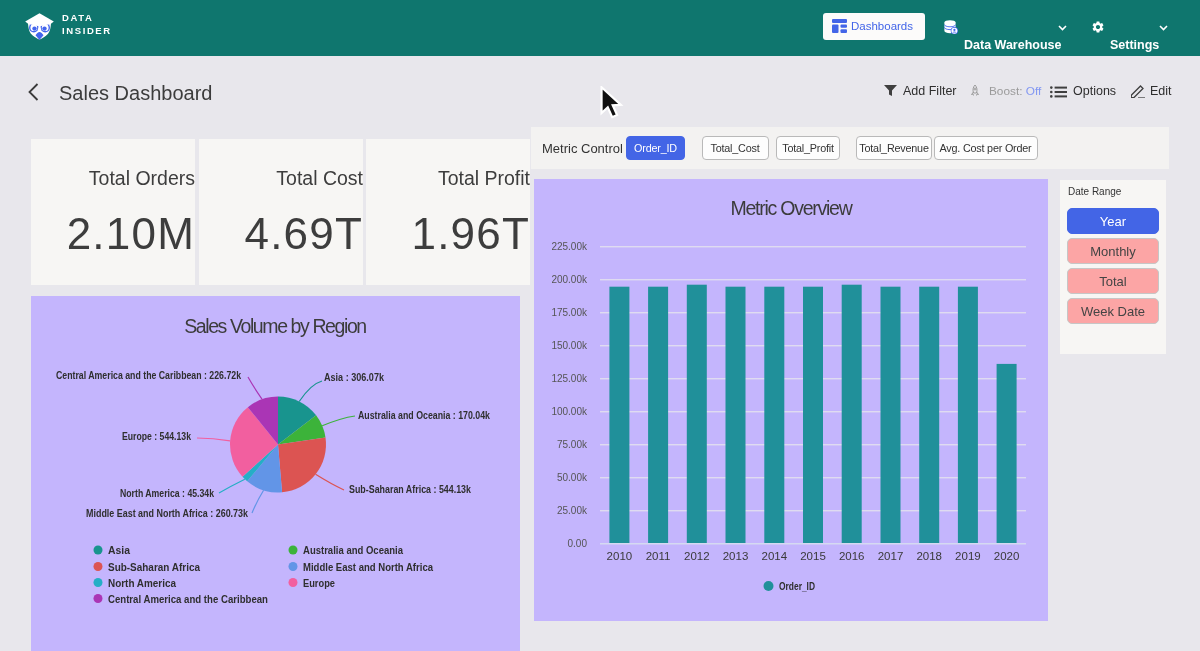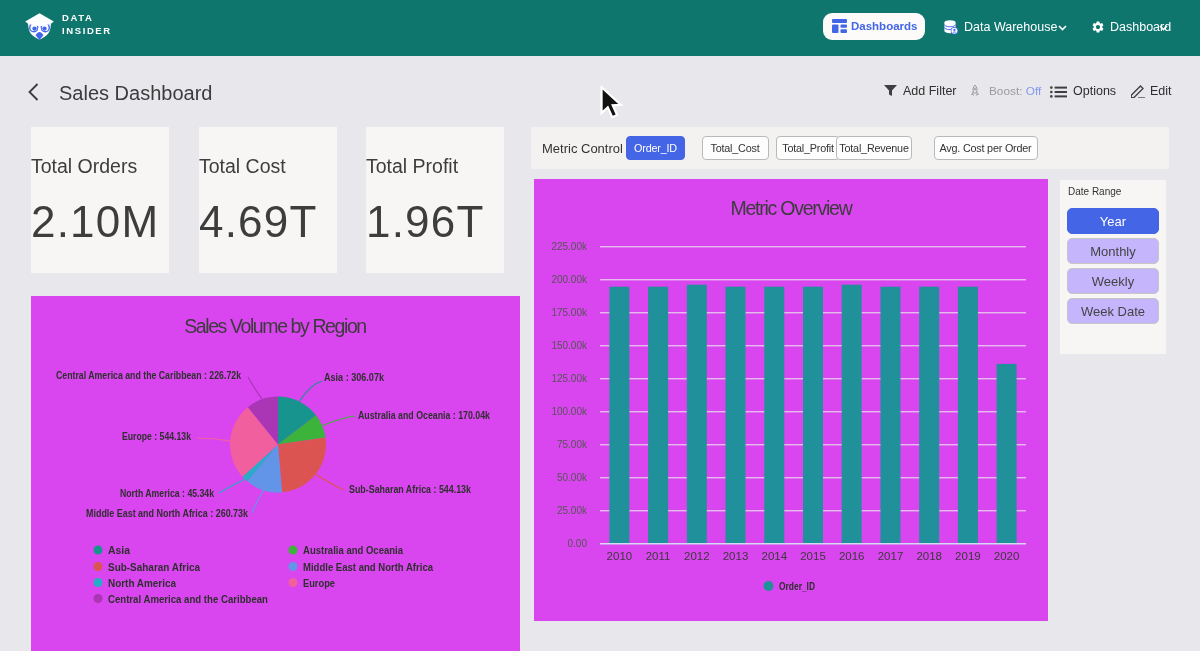--- a/index.html
+++ b/index.html
@@ -1,47 +1,47 @@
 <!DOCTYPE html>
 <html><head>
 <meta charset="utf-8">
 <style>
 * { margin:0; padding:0; box-sizing:border-box; }
 html,body { width:1200px; height:651px; overflow:hidden; }
 body { font-family:"Liberation Sans", sans-serif; background:#e8e7ec; position:relative; }
 .abs { position:absolute; }
-.card { position:absolute; background:#d946ef; }
+.card { position:absolute; background:#c4b5fd; }
 
 #hdr { position:absolute; left:0; top:0; width:1200px; height:56px; background:#0f766e; }
 #brand { position:absolute; left:62px; top:12px; color:#fff; font-size:9.5px; font-weight:bold; letter-spacing:1.6px; line-height:12.5px; }
-#dashbtn { position:absolute; left:823px; top:13px; width:102px; height:27px; background:#fcfbfa; border-radius:9px; color:#4365e8; font-size:11.5px; font-weight:bold; line-height:27px; }
+#dashbtn { position:absolute; left:823px; top:13px; width:102px; height:27px; background:#fcfbfa; border-radius:3px; color:#4365e8; font-size:11.5px; font-weight:normal; line-height:27px; }
 #dashbtn svg { position:absolute; left:9px; top:6px; }
 #dashbtn span { position:absolute; left:28px; }
 .navitem { position:absolute; top:0; height:56px; color:#fff; font-size:12.5px; white-space:nowrap; }
-.navitem span { position:absolute; top:20px; }
+.navitem span { position:absolute; top:38px;font-weight:bold; }
 .navitem svg.ch { position:absolute; top:25px; }
 .navitem svg.ic { position:absolute; top:20px; }
 
 #subhdr { position:absolute; left:0; top:56px; width:1200px; height:70px;padding-left:26px; }
 #back { position:absolute; left:28px; top:27px; }
 #title { position:absolute; left:59px; top:26px; font-size:20px; color:#3c3c3c; }
 .act { position:absolute; top:28px; white-space:nowrap; font-size:12.5px; font-weight:500; color:#2e2e2e; }
 
-.kpi { position:absolute; top:127px; width:138px; height:146px; background:#f7f6f4; text-align:left; }
+.kpi { position:absolute; top:139px; width:164px; height:146px; background:#f7f6f4; text-align:right; }
 .kpi .t { margin-top:28px; font-size:19.5px; color:#3d3d3d; }
 .kpi .v { margin-top:19px; font-size:44px; color:#3d3d3d; letter-spacing:1.2px; }
 
 #metricbar { position:absolute; left:531px; top:127px; width:638px; height:42px; background:#f3f2f1; }
 #metricbar .lab { position:absolute; left:11px; top:14px; font-size:13px; color:#333; }
 .mbtn { position:absolute; top:9px; height:24px; border-radius:4px; font-size:10.8px; letter-spacing:-0.2px; line-height:23px; text-align:center; background:#fdfdfd; border:1px solid #b9b9b9; color:#333; white-space:nowrap; }
 .mbtn.sel { background:#4365e6; border:1px solid #4365e6; color:#fff; }
 
 #datecard { position:absolute; left:1060px; top:180px; width:106px; height:174px; background:#f7f6f4; }
 #datecard .lab { position:absolute; left:8px; top:5.5px; font-size:10px; color:#333; }
-.dbtn { position:absolute; left:7px; width:92px; height:26px; border-radius:5px; font-size:13px; line-height:25px; text-align:center; background:#c4b5fd; border:1px solid #c6c6c6; color:#444; }
+.dbtn { position:absolute; left:7px; width:92px; height:26px; border-radius:5px; font-size:13px; line-height:25px; text-align:center; background:#fca5a5; border:1px solid #c6c6c6; color:#444; }
 .dbtn.sel { background:#4365e6; border:1px solid #4365e6; color:#fff; }
 </style>
 </head>
 <body>
 
 <div id="hdr">
   <svg class="abs" style="left:25px;top:12px" width="29" height="28" viewBox="0 0 29 28">
     <path d="M14.5,1.2 L28.8,9.4 L26.3,11.4 L2.7,11.4 L0.2,9.4 Z" fill="#fff"></path>
     <path d="M3,9.5 C3,16 4.2,20.8 8,23.8 C10.5,25.7 12.5,26.8 14.5,27.6 C16.5,26.8 18.5,25.7 21,23.8 C24.8,20.8 26,16 26,9.5 Z" fill="#fff"></path>
     <circle cx="8.8" cy="15.7" r="4.8" fill="#4365ed"></circle>
@@ -80,21 +80,21 @@
     </svg>
     <span style="left:20px">Data Warehouse</span>
     <svg class="ch" style="left:114px" width="9" height="6" viewBox="0 0 9 6">
         <path d="M1,1 L4.5,4.5 L8,1" stroke="#fff" stroke-width="1.6" fill="none"></path>
       </svg>
   </div>
   <div class="navitem" style="left:1091px">
     <svg class="ic" style="left:0" width="14" height="14" viewBox="0 0 24 24">
         <path fill="#fff" d="M19.14,12.94c0.04-0.3,0.06-0.61,0.06-0.94c0-0.32-0.02-0.64-0.07-0.94l2.03-1.58c0.18-0.14,0.23-0.41,0.12-0.61 l-1.92-3.32c-0.12-0.22-0.37-0.29-0.59-0.22l-2.39,0.96c-0.5-0.38-1.03-0.7-1.62-0.94L14.4,2.81c-0.04-0.24-0.24-0.41-0.48-0.41 h-3.84c-0.24,0-0.43,0.17-0.47,0.41L9.25,5.35C8.66,5.59,8.12,5.92,7.63,6.29L5.24,5.33c-0.22-0.08-0.47,0-0.59,0.22L2.74,8.87 C2.62,9.08,2.66,9.34,2.86,9.48l2.03,1.58C4.84,11.36,4.8,11.69,4.8,12s0.02,0.64,0.07,0.94l-2.03,1.58 c-0.18,0.14-0.23,0.41-0.12,0.61l1.92,3.32c0.12,0.22,0.37,0.29,0.59,0.22l2.39-0.96c0.5,0.38,1.03,0.7,1.62,0.94l0.36,2.54 c0.05,0.24,0.24,0.41,0.48,0.41h3.84c0.24,0,0.44-0.17,0.47-0.41l0.36-2.54c0.59-0.24,1.13-0.56,1.62-0.94l2.39,0.96 c0.22,0.08,0.47,0,0.59-0.22l1.92-3.32c0.12-0.22,0.07-0.47-0.12-0.61L19.14,12.94z M12,15.6c-1.98,0-3.6-1.62-3.6-3.6 s1.62-3.6,3.6-3.6s3.6,1.62,3.6,3.6S13.98,15.6,12,15.6z"></path>
       </svg>
-    <span style="left:19px">Dashboard</span>
+    <span style="left:19px">Settings</span>
     <svg class="ch" style="left:68px" width="9" height="6" viewBox="0 0 9 6">
         <path d="M1,1 L4.5,4.5 L8,1" stroke="#fff" stroke-width="1.6" fill="none"></path>
       </svg>
   </div>
 </div>
 
 <div id="subhdr">
   <svg id="back" width="11" height="18" viewBox="0 0 11 18">
       <path d="M9.5,1 L1.5,9 L9.5,17" stroke="#3a3a3a" stroke-width="1.8" fill="none"></path>
     </svg>
@@ -147,21 +147,21 @@
 <div class="kpi" style="left:366px">
     <div class="t">Total Profit</div>
     <div class="v">1.96T</div>
   </div>
 
 <div id="metricbar">
   <span class="lab">Metric Control</span>
   <div class="mbtn sel" style="left:95px;width:59px">Order_ID</div>
   <div class="mbtn" style="left:170.5px;width:67px">Total_Cost</div>
   <div class="mbtn" style="left:245px;width:64px">Total_Profit</div>
-  <div class="mbtn" style="left:305px;width:76px">Total_Revenue</div>
+  <div class="mbtn" style="left:325px;width:76px">Total_Revenue</div>
   <div class="mbtn" style="left:402.5px;width:104px">Avg. Cost per Order</div>
 </div>
 <div class="card" style="left:31px;top:296px;width:489px;height:384px">
 <svg width="489" height="336" viewBox="0 0 489 336">
   <text x="244" y="37" text-anchor="middle" font-size="19.5" letter-spacing="-1.4" fill="#3c3c3c">Sales Volume by Region</text>
   <g stroke-width="1.2" fill="none">
     <path d="M268.2,105.5 Q280,88 291,85" stroke="#18948e"></path>
     <path d="M291.2,129.8 Q310,122 324,120" stroke="#3cb33a"></path>
     <path d="M284.6,178.3 Q300,188 313,194" stroke="#dc5452"></path>
     <path d="M232.6,194.3 Q226,205 221,217" stroke="#6295e7"></path>
@@ -257,19 +257,19 @@
         <text x="472.6" y="380.5" text-anchor="middle">2020</text>
       </g>
 <circle cx="234.5" cy="407" r="5" fill="#20909a"></circle>
       <text x="245" y="411" font-size="11.5" font-weight="bold" fill="#2f2f2f" textLength="36" lengthAdjust="spacingAndGlyphs">Order_ID</text>
 </svg></div>
 
 <div id="datecard">
   <span class="lab">Date Range</span>
   <div class="dbtn sel" style="top:28px">Year</div>
   <div class="dbtn" style="top:58px">Monthly</div>
-  <div class="dbtn" style="top:88px">Weekly</div>
+  <div class="dbtn" style="top:88px">Total</div>
   <div class="dbtn" style="top:118px">Week Date</div>
 </div>
 
 <svg class="abs" style="left:598px;top:86px" width="31" height="36" viewBox="0 0 26 30">
   <path d="M3,1 L3,22.5 L8.2,17.7 L11.9,26 L16,24.2 L12.3,16.1 L19.2,15.7 Z" fill="#111" stroke="#fff" stroke-width="1.8"></path>
 </svg>
 
 </body></html>

